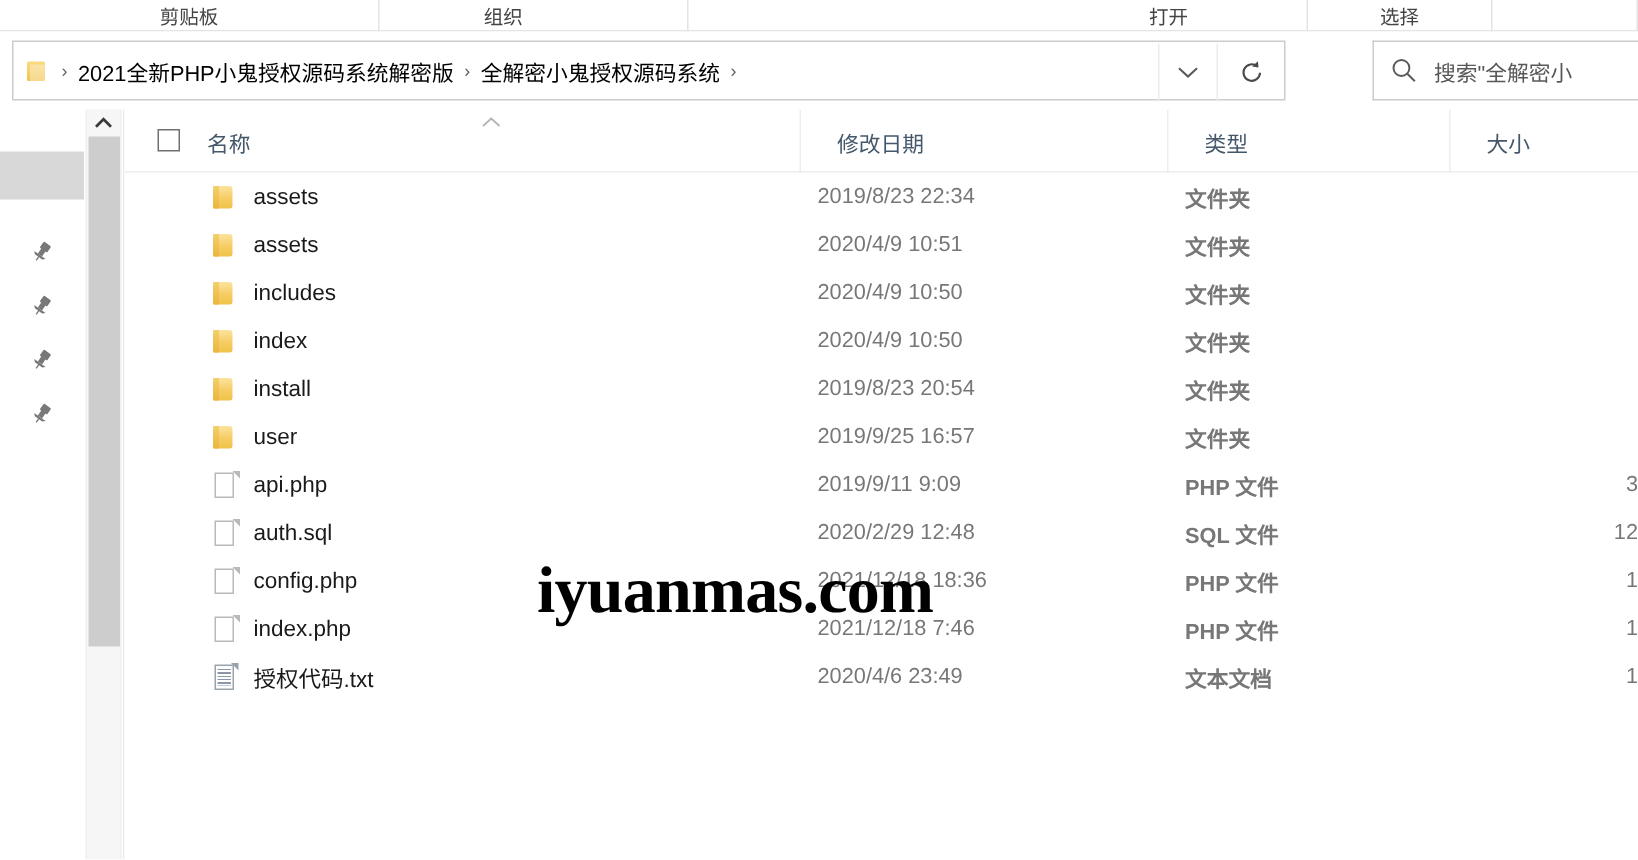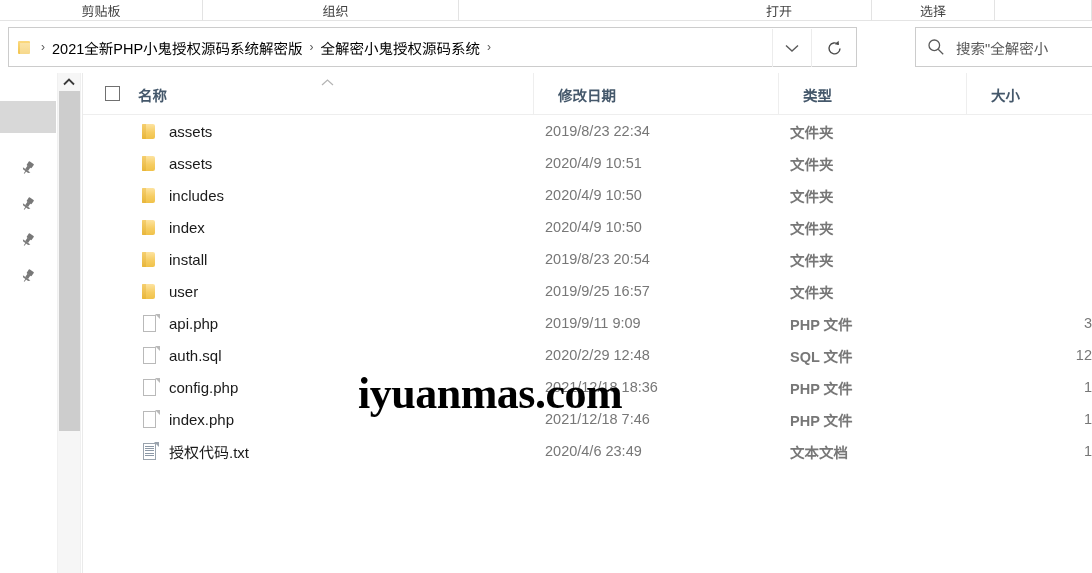--- a/index.html
+++ b/index.html
@@ -249,21 +249,20 @@
   .col-h {
     position: absolute;
     top: 0;
     height: 42px;
     display: flex;
     align-items: center;
     box-sizing: border-box;
     font-size: 14.5px;
     color: #45586b;
     white-space: nowrap;
-    font-weight: bold;
   }
   .col-h.bordered { border-left: 1px solid #eeeeee; padding-left: 24px; }
   .check-hdr {
     position: absolute;
     left: 22px;
     top: 13px;
     width: 15px;
     height: 15px;
     border: 1px solid #707070;
     background: #ffffff;
@@ -399,21 +398,21 @@
     white-space: nowrap;
     pointer-events: none;
     user-select: none;
   }
 </style>
 </head>
 <body>
 
 <div class="ribbon">
   <div class="ribbon-groups" id="ribbon-groups">
-      <div class="ribbon-group" style="left: 0px; width: 203px;">
+      <div class="ribbon-group" style="left: 0px; width: 253px;">
         <span class="rg-label">剪贴板</span>
       </div>
       <div class="ribbon-group" style="left: 213px; width: 246px;">
         <span class="rg-label">组织</span>
       </div>
       <div class="ribbon-group" style="left: 872px; width: 123px;">
         <span class="rg-label">选择</span>
       </div>
       <div class="ribbon-group" style="left: 687px; width: 185px;">
         <span class="rg-label">打开</span>

